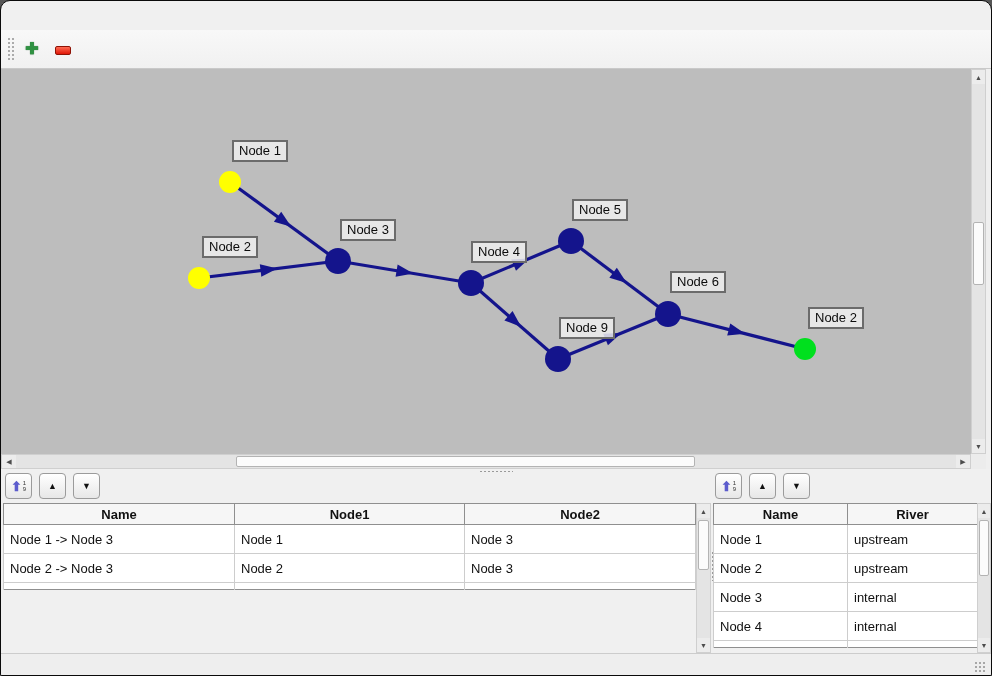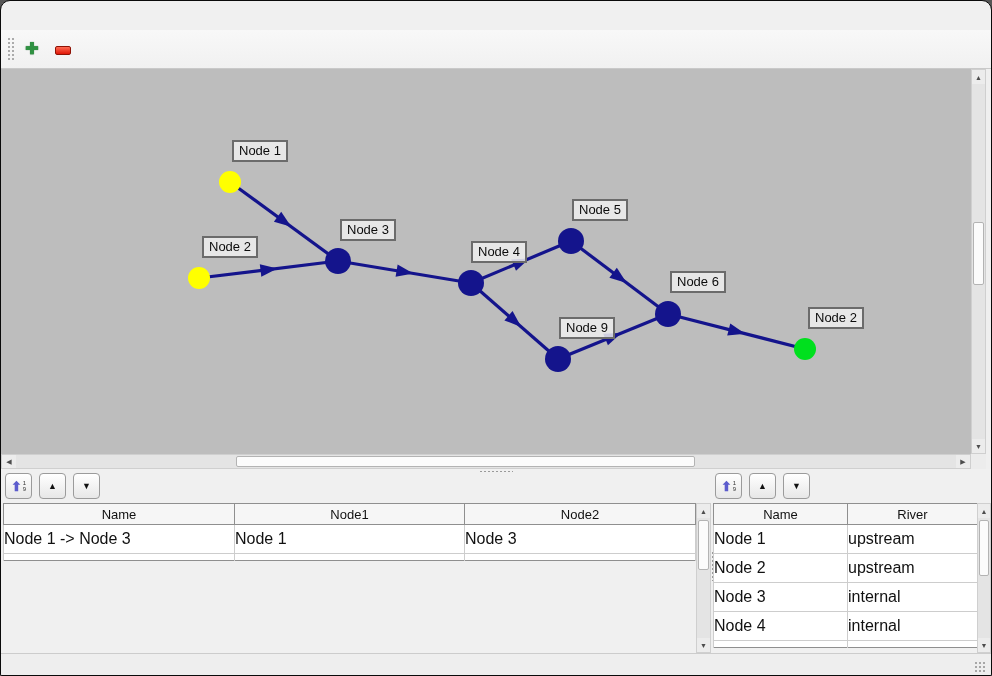--- a/index.html
+++ b/index.html
@@ -91,22 +91,22 @@
     font-size:9px; color:#111;
   }
   .sort-glyph { display:flex; align-items:center; line-height:1; }
   .sort-glyph .arrow { color:#5c5ccd; font-size:13px; font-weight:bold; }
   .sort-glyph .nums { display:flex; flex-direction:column; font-size:6px; color:#333; margin-left:1px; }
   
   table { border-collapse:collapse; table-layout:fixed; background:#fff; position:absolute; top:502px; }
   table.t-left { left:2px; width:692px; }
   table.t-right { left:712px; width:264px; }
   table, th, td { border:1px solid #8f8f8f; }
-  th { height:21px; background:#f6f6f6; font-weight:normal; font-size:13px; color:#111; }
-  td { height:29px; font-size:16px; color:#111; 
+  th { height:21px; background:#f6f6f6; font-weight:bold; font-size:13px; color:#111; }
+  td { height:29px; font-size:13px; color:#111; padding-left:6px;
        border:1px solid #cdcdcd; overflow:hidden; white-space:nowrap; }
   tr.empty-row td { height:7px; border-bottom:none; }
   .tbl-clip { position:absolute; top:502px; height:150px; overflow:hidden; }
   .tbl-clip.left { left:2px; width:693px; }
   .tbl-clip.right { left:712px; width:265px; }
   .tbl-clip table { top:0; left:0; }
   
   .statusbar {
     position:absolute; left:0; top:652px; width:100%; height:23px;
     background:#eeeeee; border-top:1px solid #cccccc;
@@ -241,20 +241,25 @@
             <th>Node1</th>
             <th>Node2</th>
           </tr>
         </thead>
       <tbody>
           <tr>
             <td>Node 1 -&gt; Node 3</td>
             <td>Node 1</td>
             <td>Node 3</td>
           </tr>
+          <tr>
+            <td>Node 2 -&gt; Node 3</td>
+            <td>Node 2</td>
+            <td>Node 3</td>
+          </tr>
           <tr class="empty-row">
             <td></td>
             <td></td>
             <td></td>
           </tr>
         </tbody>
     </table>
   </div>
 
   <div class="sb v-sb" style="left:695px; top:502px; width:15px; height:150px;">

